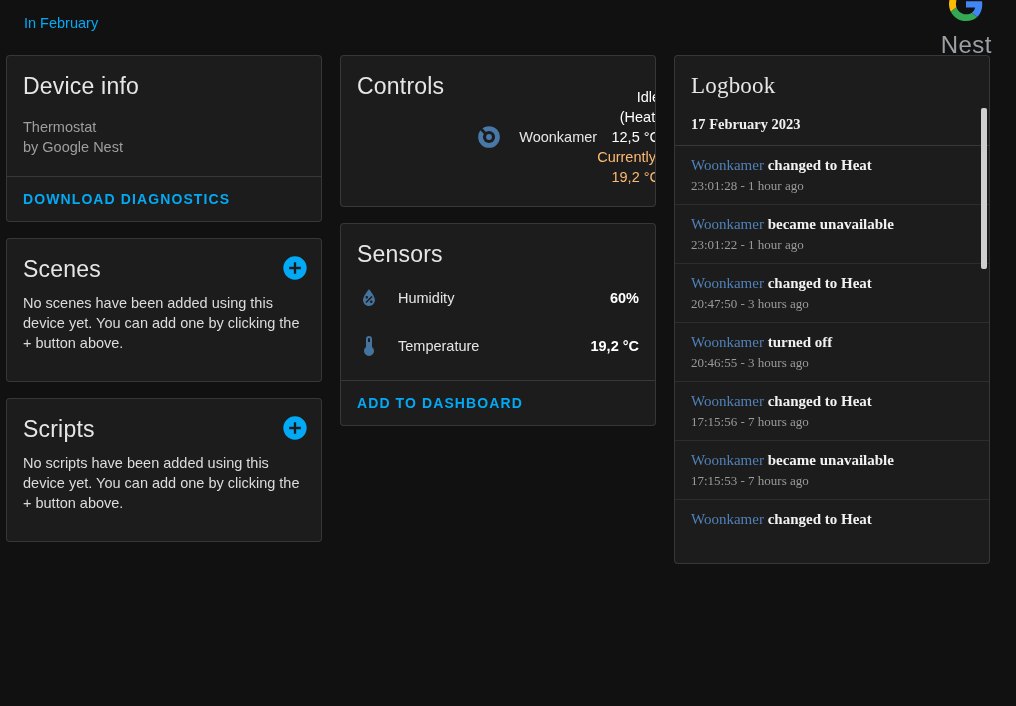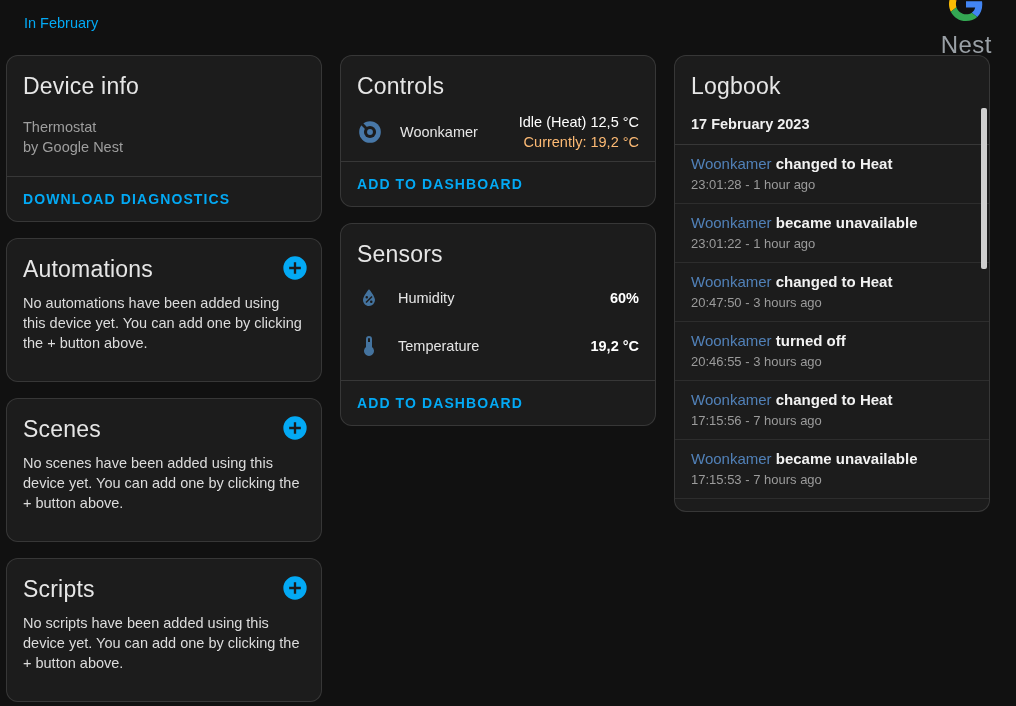--- a/index.html
+++ b/index.html
@@ -34,21 +34,21 @@
     gap: 18px;
     padding: 9px 0 0 6px;
     align-items: flex-start;
   }
   .col { width: 316px; display: flex; flex-direction: column; gap: 16px; }
 
   
   .card {
     background: #1c1c1c;
     border: 1px solid rgba(255,255,255,0.12);
-    border-radius: 12px;
+    border-radius: 4px;
     overflow: hidden;
     position: relative;
   }
   .card-title {
     font-size: 23px;
     font-weight: 400;
     line-height: 30px;
     padding: 15px 16px 0 16px;
     color: #e6e6e6;
     letter-spacing: 0.2px;
@@ -81,38 +81,38 @@
   .card-empty { height: 144px; }
   .plus-button {
     width: 28px; height: 28px;
     border: none; background: none; cursor: pointer; padding: 0;
     display: flex; align-items: center; justify-content: center;
     margin-top: 12px;
   }
   .empty-text { padding: 9px 16px 0 16px; font-size: 14.5px; line-height: 20px; color: #dcdcdc; }
 
   
-  .card-controls { height: 152px; display: flex; flex-direction: column; }
+  .card-controls { height: 152px; display: flex; flex-direction: row; }
   .entity-row { display: flex; align-items: center; padding: 11px 16px 0 16px; }
   .entity-icon { flex: 0 0 auto; display: flex; }
   .entity-name { flex: 1; margin-left: 17px; font-size: 14.5px; color: #e6e6e6; }
   .entity-state { text-align: right; line-height: 20px; }
   .state-line1 { font-size: 14.5px; color: #ffffff; }
   .state-line1 b { font-weight: 400; }
   .state-line2 { font-size: 14.5px; color: #fdba74; }
 
   
   .card-sensors { height: 203px; display: flex; flex-direction: column; }
   .sensor-rows { padding-top: 5px; }
   .sensor-row { display: flex; align-items: center; padding: 12px 16px; cursor: pointer; }
   .sensor-name { flex: 1; margin-left: 17px; font-size: 14.5px; color: #e6e6e6; }
   .sensor-value { font-size: 14.5px; font-weight: 700; color: #ffffff; }
 
   
-  .card-logbook { height: 457px; }
+  .card-logbook { height: 509px; font-family: Liberation Serif, serif; }
   .logbook-date {
     padding: 15px 16px 12px 16px;
     font-size: 14.5px; font-weight: 700; color: #f0f0f0;
     border-bottom: 1px solid rgba(255,255,255,0.12);
   }
   .logbook-entry {
     padding: 9px 16px;
     border-bottom: 1px solid rgba(255,255,255,0.08);
   }
   .logbook-entry:last-child { border-bottom: none; }
@@ -156,33 +156,20 @@
       <div class="device-sub">
         <div>Thermostat</div>
         <div>by Google Nest</div>
       </div>
       <div class="divider"></div>
       <div class="card-footer">
         <button class="text-button">DOWNLOAD DIAGNOSTICS</button>
       </div>
     </div>
 
-    <div class="card card-empty">
-      <div class="card-header-row">
-        <div class="card-title">Automations</div>
-        <button class="plus-button">
-          <span style="display:flex;">
-            <svg width="28" height="28" viewBox="0 0 24 24">
-                <path fill="#03a9f4" fill-rule="evenodd" d="M17,13H13V17H11V13H7V11H11V7H13V11H17V13M12,2A10,10 0 0,1 22,12A10,10 0 0,1 12,22A10,10 0 0,1 2,12A10,10 0 0,1 12,2Z"></path>
-              </svg>
-          </span>
-        </button>
-      </div>
-      <div class="empty-text">No automations have been added using this device yet. You can add one by clicking the + button above.</div>
-    </div>
 
     <div class="card card-empty">
       <div class="card-header-row">
         <div class="card-title">Scenes</div>
         <button class="plus-button">
           <span style="display:flex;">
             <svg width="28" height="28" viewBox="0 0 24 24">
                 <path fill="#03a9f4" fill-rule="evenodd" d="M17,13H13V17H11V13H7V11H11V7H13V11H17V13M12,2A10,10 0 0,1 22,12A10,10 0 0,1 12,22A10,10 0 0,1 2,12A10,10 0 0,1 12,2Z"></path>
               </svg>
           </span>

